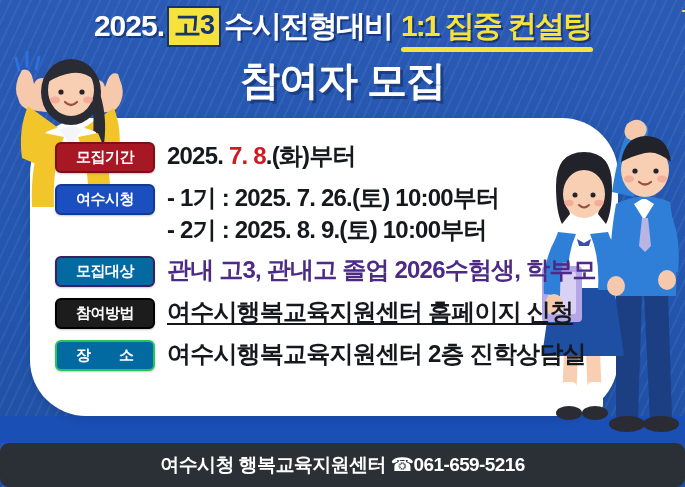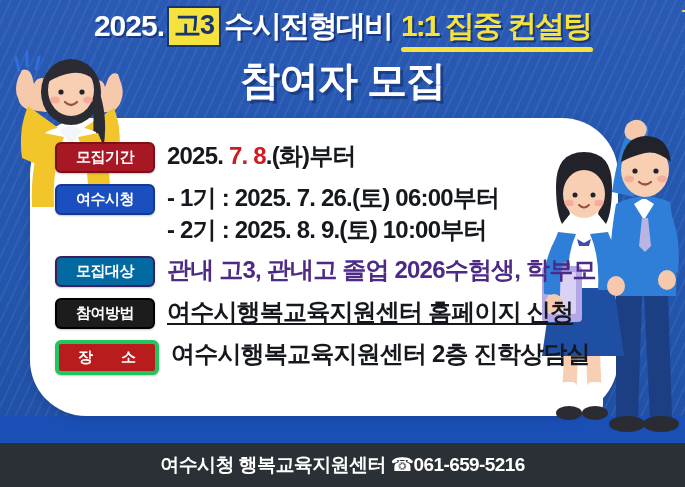--- a/index.html
+++ b/index.html
@@ -88,41 +88,42 @@
   .badge{
     flex:0 0 auto;width:100px;height:27px;border-radius:6px;
     display:flex;align-items:center;justify-content:center;
     color:#ffffff;font-size:15px;font-weight:bold;letter-spacing:-.5px;
     box-shadow:0 1px 2px rgba(0,0,0,.22);margin-top:2px;
   }
   .badge.maroon{background:#a81724;border:2px solid #7c1019;width:96px;}
   .badge.blue  {background:#1b4fc0;border:2px solid #133a92;width:96px;}
   .badge.purple{background:#0369a1;border:2px solid #372060;width:96px;}
   .badge.black {background:#1c1c1c;border:2px solid #000000;width:96px;}
-  .badge.gray  {background:#b91c1c;border:4px solid #22c55e;width:96px;
+  .badge.gray  {background:#0369a1;border:2px solid #22c55e;width:96px;
                 letter-spacing:12px;text-indent:12px;}
   .rtext{
     margin-left:12px;font-size:24px;font-weight:bold;color:#15181d;
     letter-spacing:-.8px;line-height:1.32;
   }
   .rtext .hi{color:#cf1a22;}
   .rtext.purple-txt{color:#4c2a86;}
   .rtext.underlined{text-decoration:underline;text-underline-offset:3px;
                     text-decoration-thickness:2px;}
   .rtext .l2{display:block;}
 
   
   .blueband{
     position:absolute;left:0;top:416px;width:685px;height:27px;
     background:#1a4fb5;z-index:2;
   }
   .footer{
     position:absolute;left:0;top:443px;width:685px;height:44px;
     background:#2b2f36;display:flex;align-items:center;justify-content:center;
     z-index:8;
+    border-radius:9px;
   }
   .footer span{
     font-size:19px;font-weight:bold;color:#ffffff;letter-spacing:-.6px;
   }
 
   
   .char{position:absolute;z-index:4;}
   .char-left{left:-6px;top:40px;width:170px;height:190px;z-index:5;}
   .char-right{left:528px;top:108px;width:165px;height:338px;z-index:5;}
 </style>
@@ -257,21 +258,21 @@
   <div class="rows">
 
     <div class="row">
       <div class="badge maroon">모집기간</div>
       <div class="rtext"><span>2025. </span><span class="hi">7. 8</span><span>.(화)부터</span></div>
     </div>
 
     <div class="row">
       <div class="badge blue">여수시청</div>
       <div class="rtext">
-        <span class="l2">- 1기 : 2025. 7. 26.(토) 06:00부터</span>
+        <span class="l2">- 1기 : 2025. 7. 26.(토) 10:00부터</span>
         <span class="l2">- 2기 : 2025. 8. 9.(토) 10:00부터</span>
       </div>
     </div>
 
     <div class="row">
       <div class="badge purple">모집대상</div>
       <div class="rtext purple-txt">관내 고3, 관내고 졸업 2026수험생, 학부모</div>
     </div>
 
     <div class="row">

